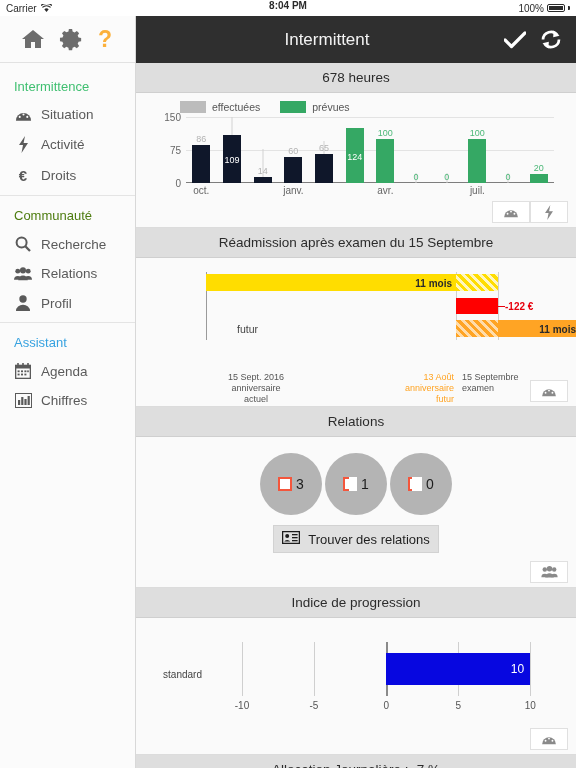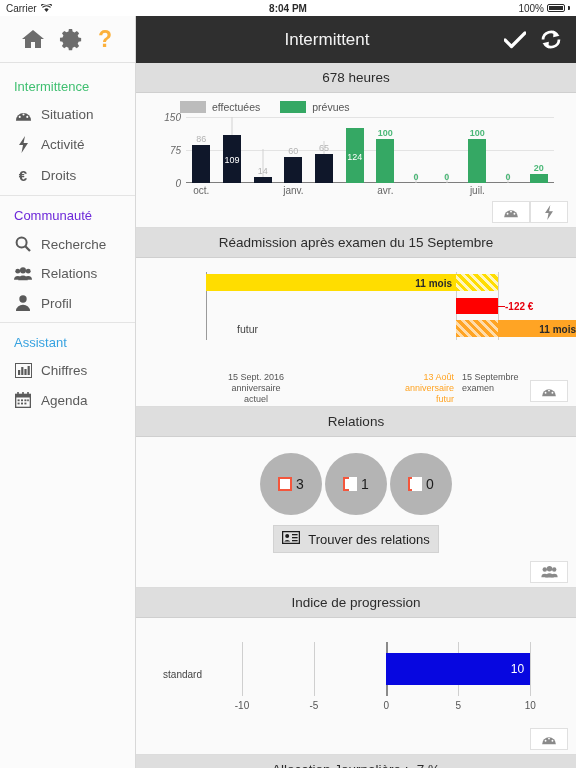--- a/index.html
+++ b/index.html
@@ -5,21 +5,21 @@
   * { box-sizing: border-box; margin: 0; padding: 0; }
   html, body {
     width: 576px; height: 768px;
     font-family: "Liberation Sans", sans-serif;
     background: #ffffff;
     overflow: hidden;
   }
 
   
   .statusbar {
-    height: 16px; display: flex; align-items: center;
+    height: 16px; display: flex; 
     padding: 0 6px; font-size: 10px; color: #2b2b2b;
     background: #ffffff;
   }
   .sb-left { display: flex; align-items: center; gap: 4px; }
   .sb-center { position: absolute; left: 0; right: 0; text-align: center;
                font-size: 10px; font-weight: bold; color: #2b2b2b; pointer-events: none;}
   .sb-right { margin-left: auto; display: flex; align-items: center; gap: 3px; }
   .batt-body { width: 18px; height: 8px; border: 1px solid #2b2b2b; border-radius: 2px;
                position: relative; }
   .batt-fill { position: absolute; inset: 1px; background: #2b2b2b; }
@@ -38,21 +38,21 @@
     height: 47px; display: flex; align-items: center;
     justify-content: space-around; padding: 0 14px;
     border-bottom: 1px solid #e2e2e2; background: #fbfbfb;
   }
   .side-top .ic { cursor: pointer; display:flex; align-items:center; }
   .side-sections { padding-top: 8px; }
   .sec-head {
     font-size: 13px; padding: 8px 14px 6px 14px; font-weight: 400;
   }
   .sec-intermittence { color: #3fbf70; }
-  .sec-communaute { color: #6d28d9; }
+  .sec-communaute { color: #4d7c0f; }
   .sec-assistant { color: #37a2e0; }
   .divider { height: 1px; background: #e4e4e4; margin: 4px 0; }
   .nav-item {
     display: flex; align-items: center; gap: 9px;
     padding: 7px 14px; font-size: 13.5px; color: #5a5a5a;
     cursor: pointer;
   }
   .nav-item .nic { width: 18px; display: flex; justify-content: center;
                    align-items: center; color: #5a5a5a; }
 
@@ -87,34 +87,34 @@
     align-items: center; justify-content: center; cursor: pointer;
   }
 
   
   .legend { display: flex; gap: 20px; padding: 8px 0 2px 44px; align-items: center; }
   .legend-item { display: flex; align-items: center; gap: 6px; font-size: 10.5px; color: #555; }
   .swatch { width: 26px; height: 12px; }
 
   .c1-wrap { position: relative; height: 86px; margin: 0 14px 0 14px; }
   .c1-axis-lbl { position: absolute; right: 100%; transform: translateY(-50%);
-                 font-size: 10px; color: #666; padding-right: 5px; white-space: nowrap; font-style: italic; }
+                 font-size: 10px; color: #666; padding-right: 5px; white-space: nowrap; }
   .c1-plot { position: absolute; left: 36px; right: 8px; top: 2px; bottom: 18px; }
   .grid-line { position: absolute; left: 0; right: 0; height: 1px; background: #e3e3e3; }
   .base-line { position: absolute; left: 0; right: 0; bottom: 0; height: 1px; background: #7d7d7d; }
   .bars { position: absolute; inset: 0; display: flex; align-items: flex-end; }
   .bcell { flex: 1; display: flex; justify-content: center; align-items: flex-end;
            position: relative; height: 100%; }
   .bar { width: 58%; position: relative; }
   .bar .vlab { position: absolute; bottom: 100%; left: 50%; transform: translateX(-50%);
                font-size: 9px; margin-bottom: 1px; white-space: nowrap; }
   .bar.gray { background: #0f172a; }
   .bar.green { background: #35a864; }
   .gray .vlab { color: #b3b3b3; }
-  .green .vlab { color: #4cb878; font-weight: bold; }
+  .green .vlab { color: #4cb878; }
   .inbar { position: absolute; bottom: 38%; left: 50%; transform: translateX(-50%);
            font-size: 9px; color: #ffffff; white-space: nowrap; }
   .stick { position: absolute; bottom: 0; left: 50%; width: 1px; background: #d2d2d2;
            transform: translateX(-50%); }
   .zero-tick { position: absolute; bottom: 0; left: 50%; width: 1px; height: 10px;
                background: #d2d2d2; transform: translateX(-50%); }
   .c1-xlabels { position: absolute; left: 36px; right: 8px; bottom: 0; height: 16px;
                 display: flex; }
   .c1-xl { flex: 1; text-align: center; font-size: 10px; color: #666; }
 
@@ -286,51 +286,51 @@
           </svg>
         </span>
         <span>Profil</span>
       </div>
 
       <div class="divider"></div>
 
       <div class="sec-head sec-assistant">Assistant</div>
       <div class="nav-item">
         <span class="nic">
-          <svg width="17" height="15" viewBox="0 0 17 15">
-            <rect x="0.5" y="0.5" width="16" height="14" fill="none" stroke="#5a5a5a" stroke-width="1"></rect>
-            <rect x="3" y="7" width="2.2" height="5" fill="#5a5a5a"></rect>
-            <rect x="6.2" y="4" width="2.2" height="8" fill="#5a5a5a"></rect>
-            <rect x="9.4" y="6" width="2.2" height="6" fill="#5a5a5a"></rect>
-            <rect x="12.6" y="3" width="2.2" height="9" fill="#5a5a5a"></rect>
-          </svg>
-        </span>
-        <span>Chiffres</span>
-      </div>
-      <div class="nav-item">
-        <span class="nic">
           <svg width="16" height="16" viewBox="0 0 16 16">
             <rect x="0.5" y="2.5" width="15" height="13" fill="none" stroke="#5a5a5a" stroke-width="1.6"></rect>
             <rect x="0.5" y="2.5" width="15" height="3" fill="#5a5a5a"></rect>
             <rect x="2.2" y="0" width="1.6" height="3" fill="#5a5a5a"></rect>
             <rect x="7.2" y="0" width="1.6" height="3" fill="#5a5a5a"></rect>
             <rect x="12.2" y="0" width="1.6" height="3" fill="#5a5a5a"></rect>
             <g fill="#5a5a5a">
               <rect x="2.6" y="7.4" width="2" height="1.8"></rect>
                 <rect x="6" y="7.4" width="2" height="1.8"></rect>
               <rect x="9.4" y="7.4" width="2" height="1.8"></rect>
                 <rect x="12.2" y="7.4" width="1.6" height="1.8"></rect>
               <rect x="2.6" y="10.6" width="2" height="1.8"></rect>
                 <rect x="6" y="10.6" width="2" height="1.8"></rect>
               <rect x="9.4" y="10.6" width="2" height="1.8"></rect>
             </g>
           </svg>
         </span>
         <span>Agenda</span>
       </div>
+      <div class="nav-item">
+        <span class="nic">
+          <svg width="17" height="15" viewBox="0 0 17 15">
+            <rect x="0.5" y="0.5" width="16" height="14" fill="none" stroke="#5a5a5a" stroke-width="1"></rect>
+            <rect x="3" y="7" width="2.2" height="5" fill="#5a5a5a"></rect>
+            <rect x="6.2" y="4" width="2.2" height="8" fill="#5a5a5a"></rect>
+            <rect x="9.4" y="6" width="2.2" height="6" fill="#5a5a5a"></rect>
+            <rect x="12.6" y="3" width="2.2" height="9" fill="#5a5a5a"></rect>
+          </svg>
+        </span>
+        <span>Chiffres</span>
+      </div>
     </div>
   </aside>
 
   <section class="content">
 
     <div class="topbar">
       <div class="topbar-title">Intermittent</div>
       <div class="topbar-actions">
         <span class="ic">
           <svg width="22" height="18" viewBox="0 0 22 18">

